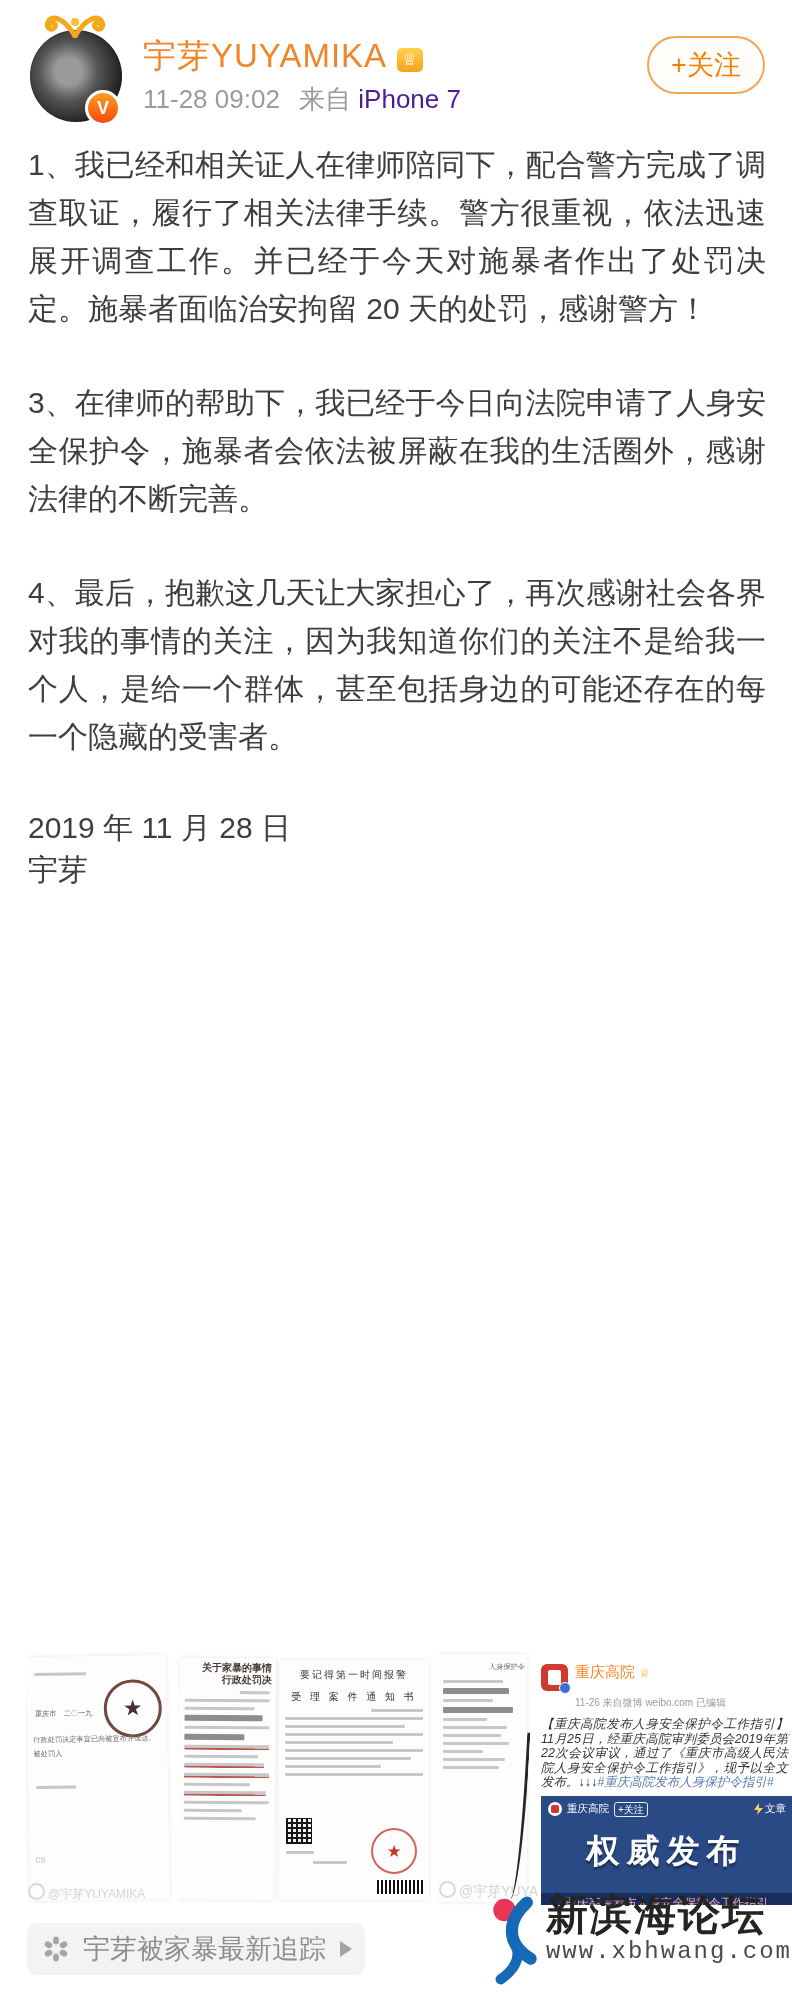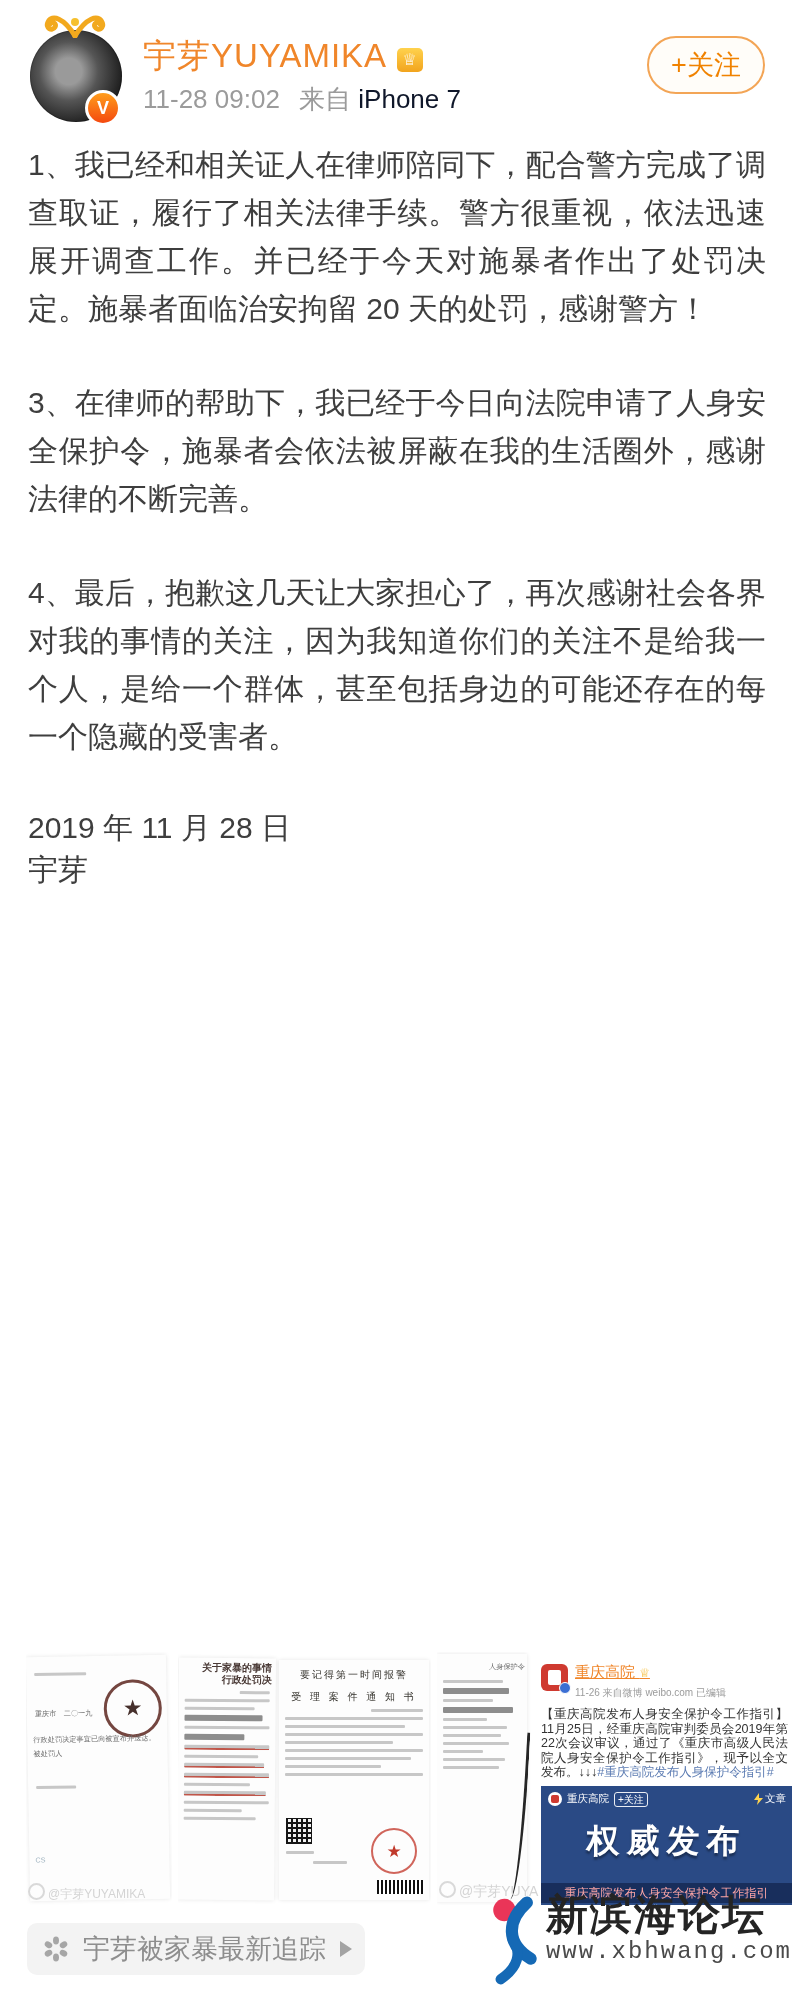--- a/index.html
+++ b/index.html
@@ -12,21 +12,21 @@
           box-shadow:inset 0 0 0 1px rgba(0,0,0,.2);}
   .crown-svg{position:absolute;left:42px;top:10px;z-index:3;}
   .v-badge{position:absolute;left:85px;top:90px;width:30px;height:30px;border-radius:50%;
            background:linear-gradient(180deg,#ff9d1c,#f4490f);border:3px solid #fff;z-index:3;
            color:#fff;font-weight:bold;font-size:18px;line-height:30px;text-align:center;}
   .uname{position:absolute;left:143px;top:34px;font-size:33px;color:#f0862a;letter-spacing:1px;}
   .member-crown{display:inline-block;width:26px;height:24px;margin-left:10px;border-radius:5px;
            background:linear-gradient(180deg,#ffd24d,#f2a41d);color:#fff;font-size:16px;
            text-align:center;line-height:24px;vertical-align:2px;}
   .meta-row{position:absolute;left:143px;top:82px;font-size:26px;color:#9b9b9b;}
-  .meta-row .src-link{color:#0f172a;}
+  .meta-row .src-link{color:#4c1d95;}
   .follow-btn{position:absolute;right:27px;top:36px;width:114px;height:54px;border:2px solid #f3a556;
            border-radius:29px;background:#fffdf9;color:#f08200;font-size:27px;line-height:54px;
            text-align:center;}
 
   
   .body-text{position:absolute;left:28px;top:141px;width:738px;color:#3e3e3e;font-size:30px;
            line-height:48px;text-align:justify;}
   .body-text p{margin:0 0 46px;white-space:pre-line;}
   .dateline{margin:0;line-height:42px;white-space:pre-line;}
 
@@ -47,24 +47,24 @@
   .wm-dot{display:inline-block;width:13px;height:13px;border:2px solid #d9d9d9;border-radius:50%;
           vertical-align:-2px;margin-right:3px;}
 
   
   .wb{position:absolute;left:96px;top:0;width:259px;height:253px;background:#fff;}
   .wb-head{display:flex;align-items:flex-start;padding:12px 4px 0 8px;}
   .wb-ava{position:relative;width:27px;height:27px;border-radius:6px;background:#cf3a30;flex:0 0 27px;}
   .wb-ava .inner{position:absolute;left:7px;top:6px;width:13px;height:15px;background:#fff;border-radius:2px;}
   .wb-ava .vb{position:absolute;right:-3px;bottom:-3px;width:10px;height:10px;border-radius:50%;
           background:#3b6fd4;border:1.5px solid #fff;}
-  .wb-name{color:#f0862a;font-size:15px;margin-left:7px;line-height:16px;text-decoration:underline;}
+  .wb-name{color:#f0862a;font-size:15px;margin-left:7px;line-height:16px;}
   .wb-crown{color:#f5b31a;font-size:12px;}
-  .wb-meta{color:#9b9b9b;font-size:10px;margin-top:5px;text-align:right;}
-  .wb-body{margin:7px 4px 0 8px;font-size:12.5px;line-height:14.5px;color:#333;text-align:justify;}
+  .wb-meta{color:#9b9b9b;font-size:10px;margin-top:15px;text-align:right;}
+  .wb-body{margin:7px 4px 0 8px;font-size:12.5px;line-height:14.5px;color:#333;text-align:justify;font-style:italic;}
   .wb-body .tag{color:#5b7bb2;}
   .wb-card{position:relative;margin:6px 0 0 8px;width:251px;height:127px;background:#2a4a85;overflow:hidden;}
   .wb-card-head{display:flex;align-items:center;padding:6px 6px 0 7px;color:#fff;}
   .wb-card-ava{width:14px;height:14px;border-radius:50%;background:#fff;position:relative;flex:0 0 14px;}
   .wb-card-ava::after{content:"";position:absolute;left:3px;top:3px;width:8px;height:8px;border-radius:2px;background:#cf3a30;}
   .wb-card-name{font-size:10.5px;margin:0 5px 0 5px;}
   .wb-card-follow{font-size:10px;border:1px solid rgba(255,255,255,.9);border-radius:3px;padding:0 3px;line-height:13px;}
   .wb-card-art{margin-left:auto;font-size:10.5px;display:flex;align-items:center;}
   .wb-headline{margin-top:12px;text-align:center;color:#fff;font-size:33px;font-weight:bold;
           letter-spacing:7px;text-shadow:0 3px 2px rgba(0,0,0,.35);}

